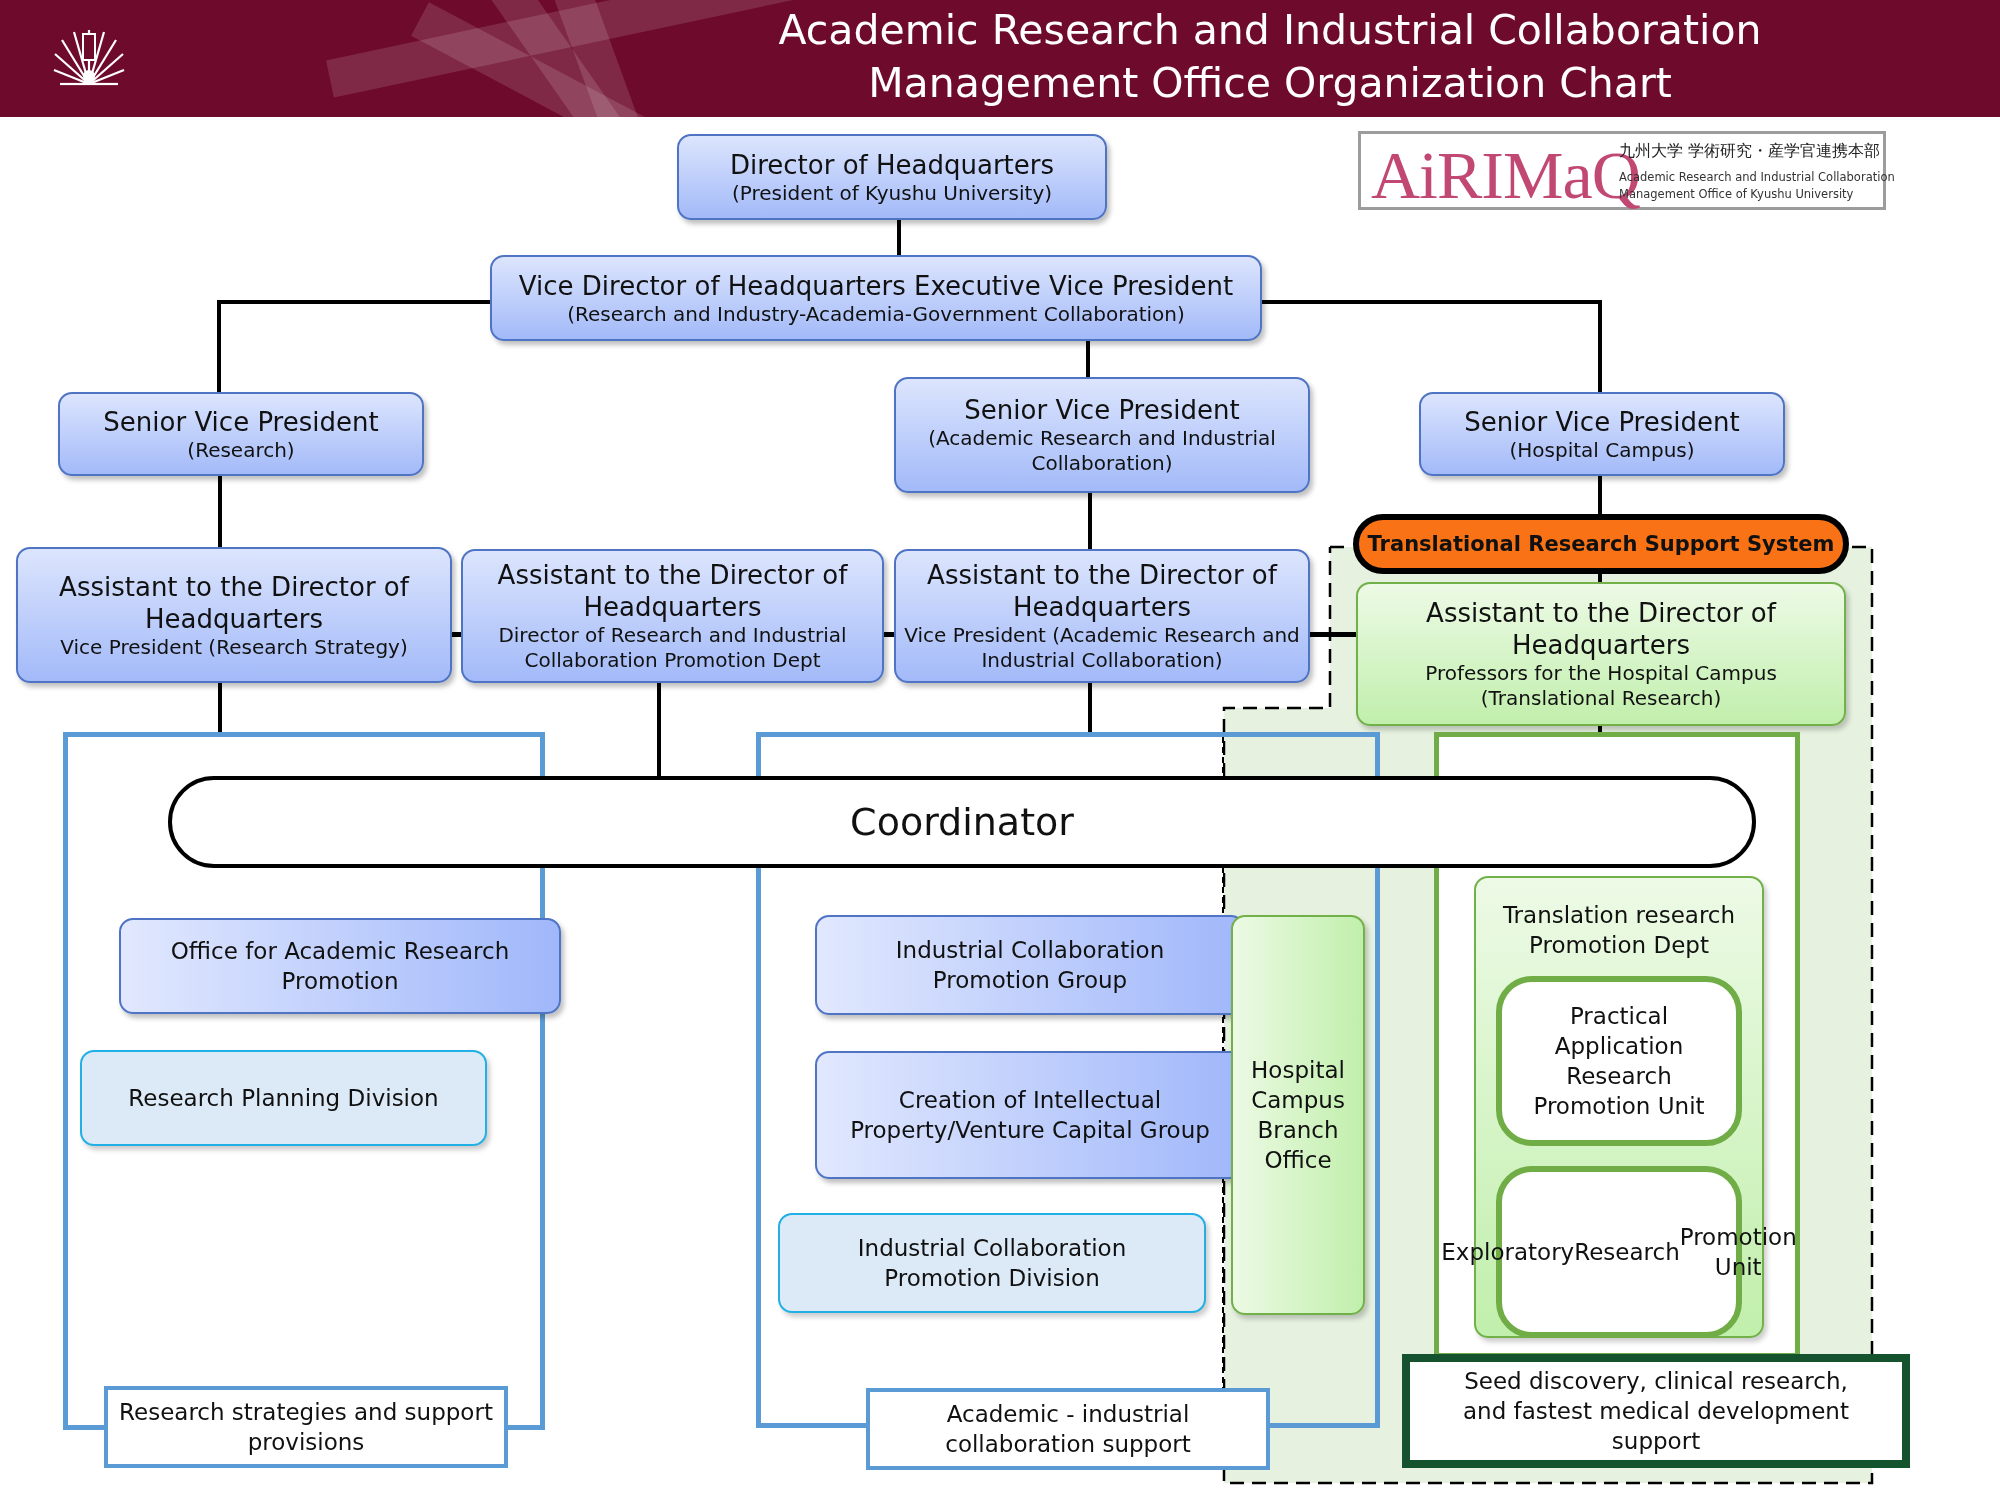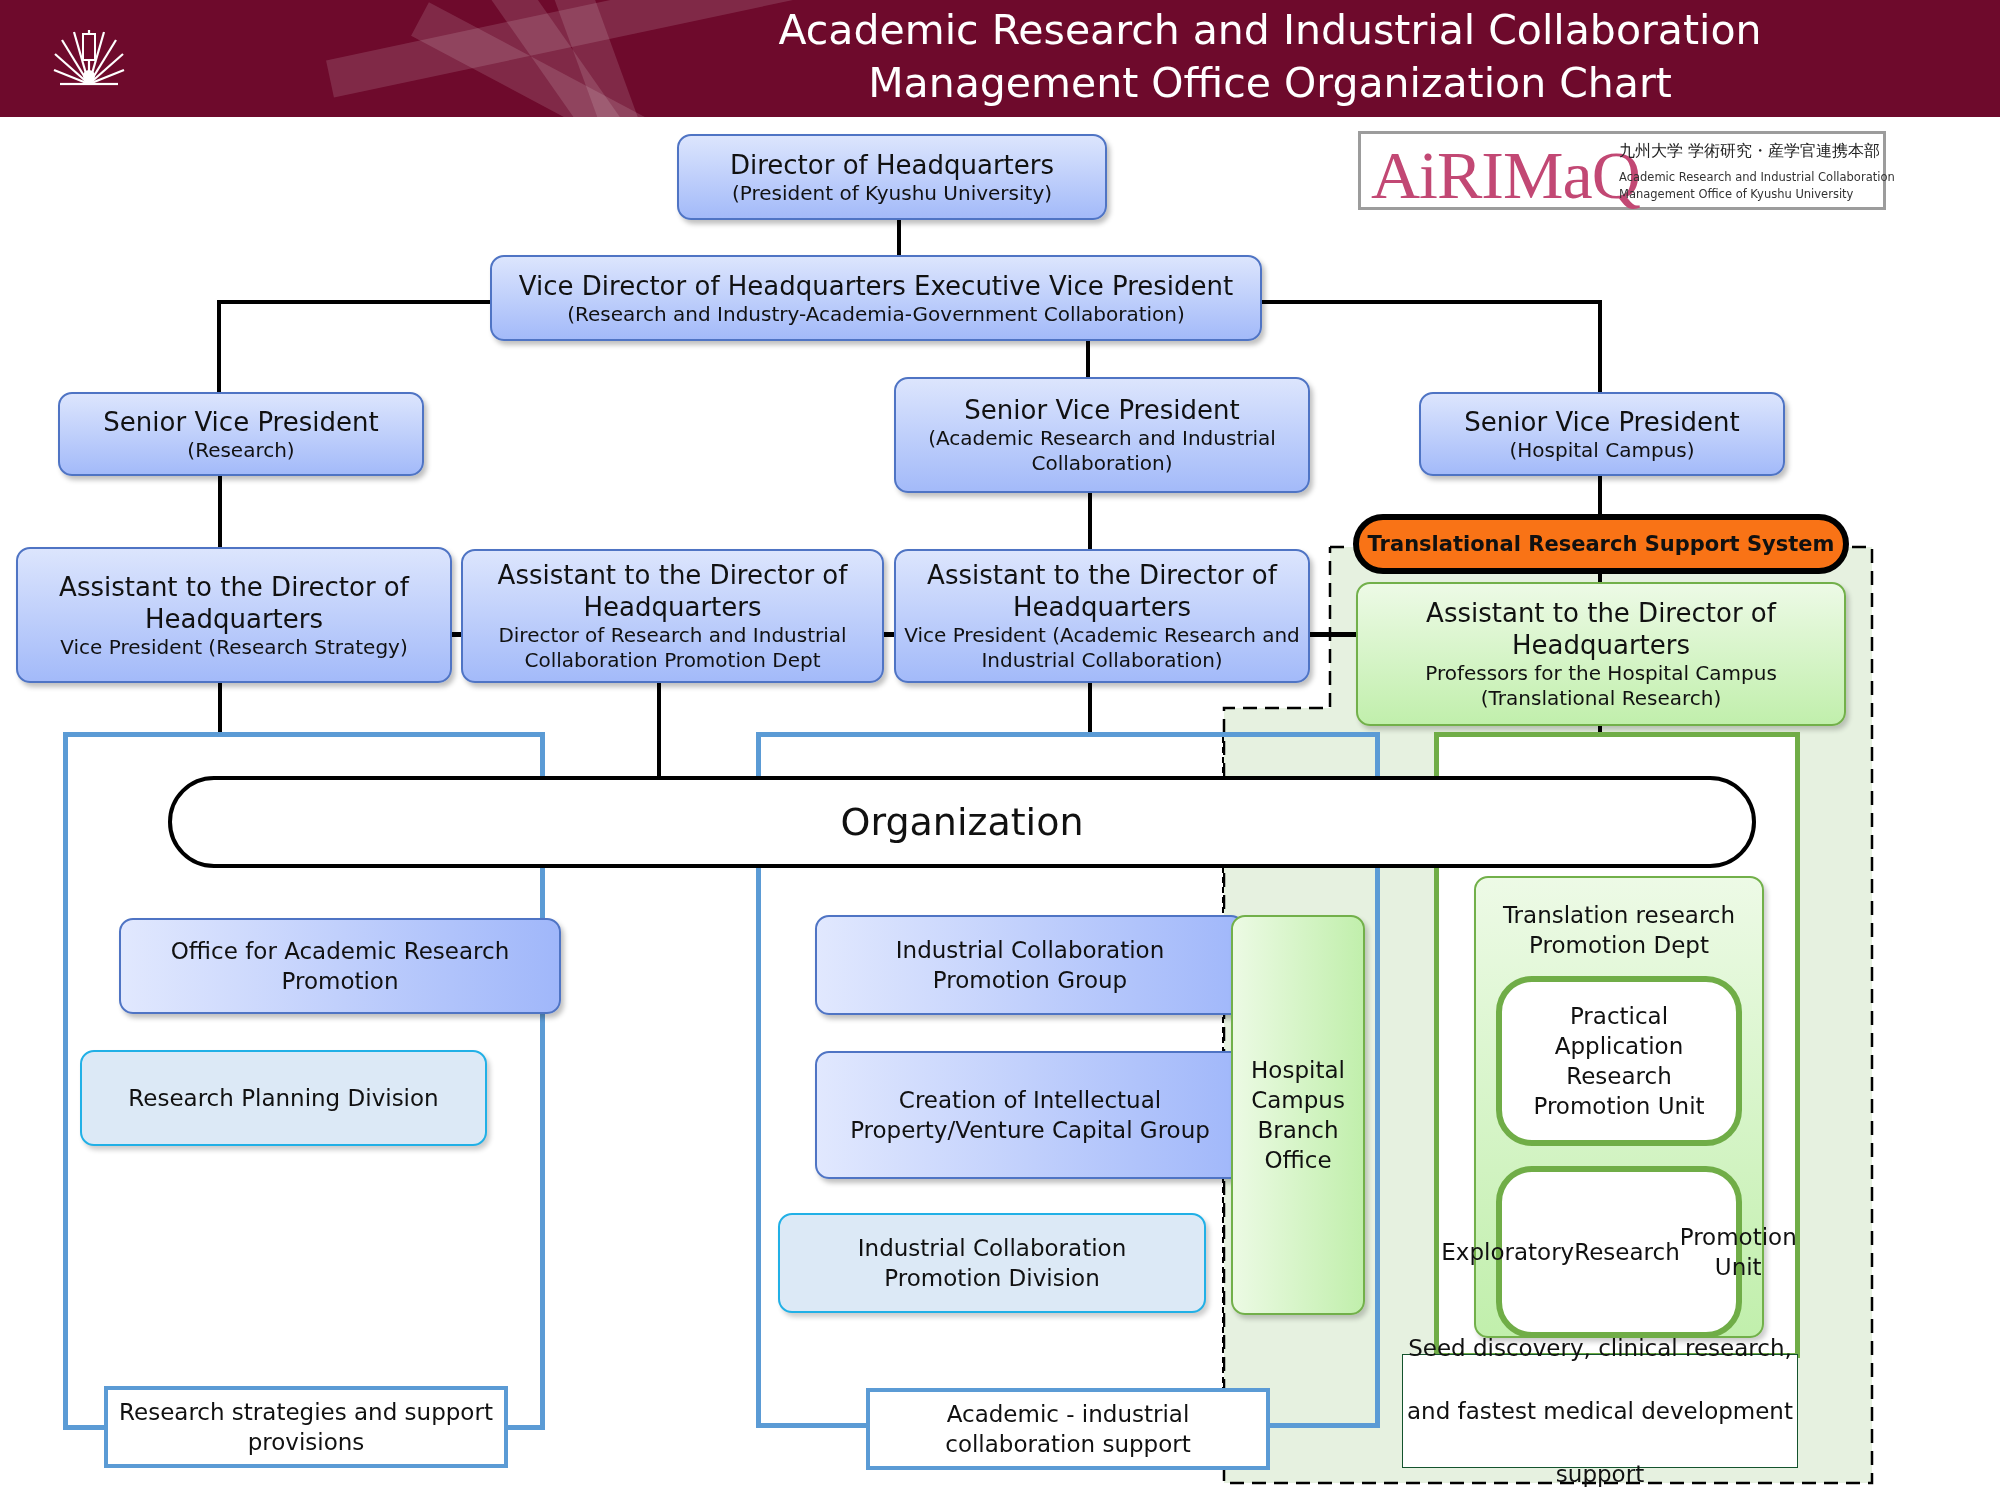--- a/index.html
+++ b/index.html
@@ -167,21 +167,21 @@
 </div>
 
 <div class="section" style="left:63px;top:732px;width:482px;height:698px;"></div>
 
 <div class="section" style="left:756px;top:732px;width:624px;height:696px;background:transparent;"></div>
 <div class="abs" style="left:761px;top:737px;width:462px;height:686px;background:#fff;"></div>
 <div class="abs" style="left:1222px;top:737px;width:0;height:686px;border-left:2.5px dashed #000;"></div>
 
 <div class="section" style="left:1434px;top:732px;width:366px;height:626px;border-color:#70ad47;"></div>
 
-<div id="coord" class="abs">Organization</div>
+<div id="coord" class="abs">Coordinator</div>
 
 <div class="bluebox hgrad" style="left:80px;top:918px;width:442px;height:96px;font-size:23px;line-height:30px;">
   <div>Office for Academic Research</div>
   <div>Promotion</div>
 </div>
 <div class="lightbox" style="left:80px;top:1050px;width:407px;height:96px;">
   <span>Research Planning Division</span>
 </div>
 <div class="labelbox" style="left:104px;top:1386px;width:404px;height:82px;flex-direction:column;">
   <div>Research strategies and support</div>
@@ -219,17 +219,17 @@
   <div>Practical</div>
   <div>Application</div>
   <div>Research</div>
   <div>Promotion Unit</div>
 </div>
 <div class="abs" style="left:1496px;top:1166px;width:246px;height:172px;border:6px solid #70ad47;border-radius:36px;background:#fff;display:flex;align-items:center;justify-content:center;text-align:center;font-size:23px;line-height:30px;">
   <div>Exploratory</div>
   <div>Research</div>
   <div>Promotion Unit</div>
 </div>
-<div class="labelbox" style="left:1402px;top:1354px;width:396px;height:114px;border:1px solid #14532d;flex-direction:column;gap:33px;">
+<div class="labelbox" style="left:1402px;top:1354px;width:508px;height:114px;border:8px solid #14532d;flex-direction:column;">
   <div>Seed discovery, clinical research,</div>
   <div>and fastest medical development</div>
   <div>support</div>
 </div>
 
 </body></html>

